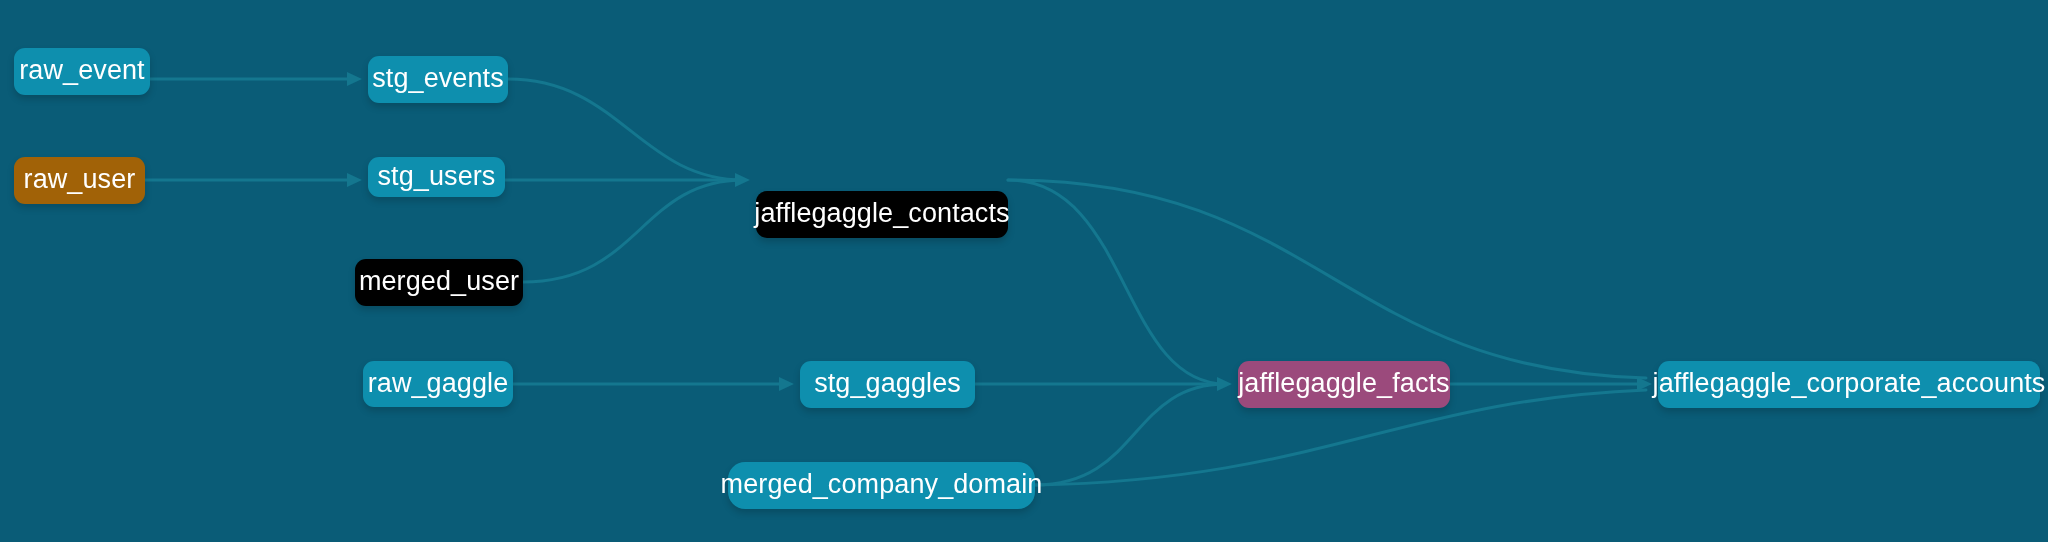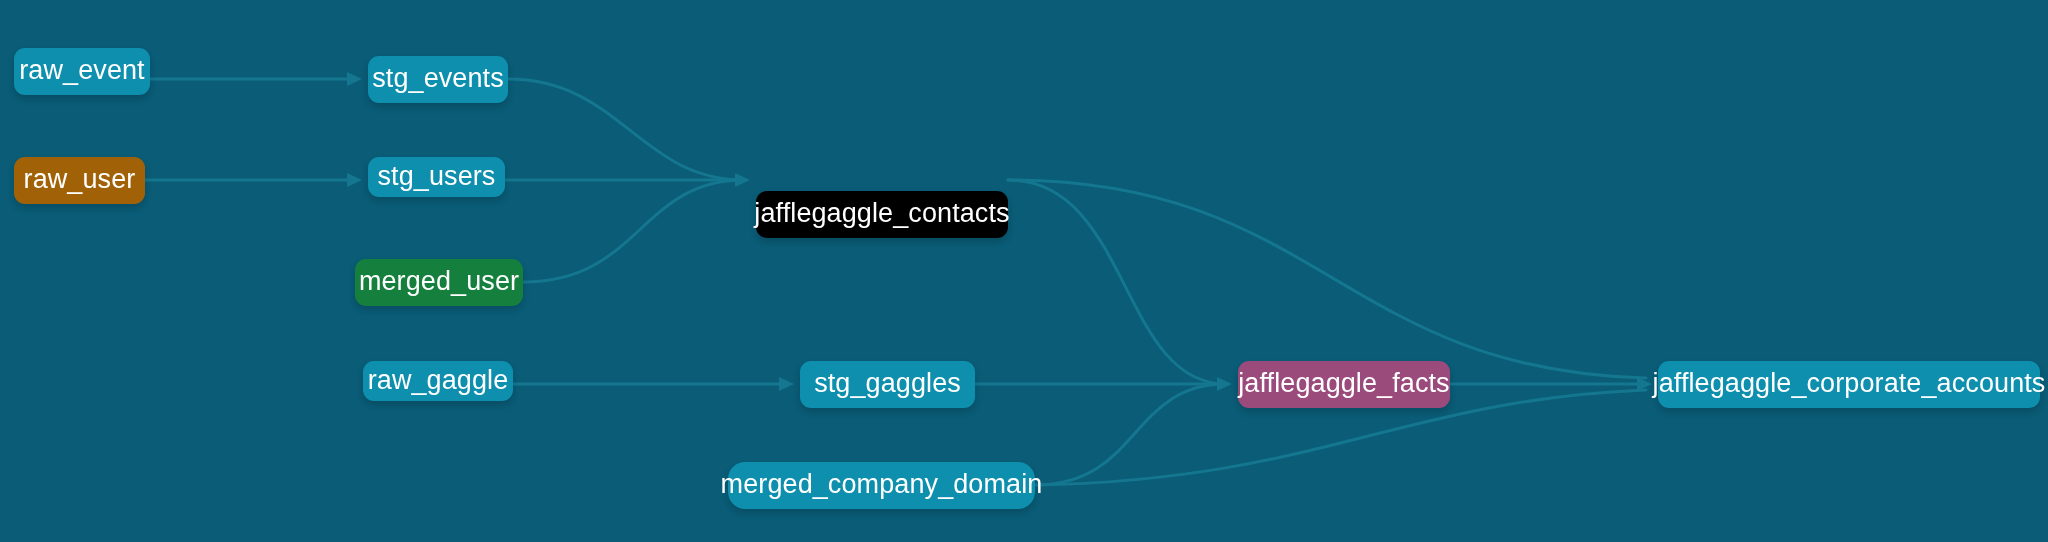--- a/index.html
+++ b/index.html
@@ -90,24 +90,24 @@
       </div>
       <div class="node" style="left: 368px; top: 56px; width: 140px; height: 47px; background: rgb(14, 143, 174); color: rgb(255, 255, 255);">
         <span class="node-label">stg_events</span>
       </div>
       <div class="node" style="left: 14px; top: 157px; width: 131px; height: 47px; background: #a16207; color: rgb(255, 255, 255);">
         <span class="node-label">raw_user</span>
       </div>
       <div class="node" style="left: 368px; top: 157px; width: 137px; height: 40px; background: rgb(14, 143, 174); color: rgb(255, 255, 255);">
         <span class="node-label">stg_users</span>
       </div>
-      <div class="node" style="left: 355px; top: 259px; width: 168px; height: 47px; background: #15803d; color: rgb(255, 255, 255);">
+      <div class="node" style="left: 355px; top: 259px; width: 168px; height: 47px; background: #000000; color: rgb(255, 255, 255);">
         <span class="node-label">merged_user</span>
       </div>
-      <div class="node" style="left: 363px; top: 361px; width: 150px; height: 40px; background: rgb(14, 143, 174); color: rgb(255, 255, 255);">
+      <div class="node" style="left: 363px; top: 361px; width: 150px; height: 46px; background: rgb(14, 143, 174); color: rgb(255, 255, 255);">
         <span class="node-label">raw_gaggle</span>
       </div>
       <div class="node" style="left: 800px; top: 361px; width: 175px; height: 47px; background: rgb(14, 143, 174); color: rgb(255, 255, 255);">
         <span class="node-label">stg_gaggles</span>
       </div>
       <div class="node" style="left: 756px; top: 157px; width: 252px; height: 47px; background: #000000; color: rgb(255, 255, 255); margin-top: 34px;">
         <span class="node-label">jafflegaggle_contacts</span>
       </div>
       <div class="node" style="left: 728px; top: 462px; width: 307px; height: 47px; background: rgb(14, 143, 174); color: rgb(255, 255, 255); border-radius: 17px;">
         <span class="node-label">merged_company_domain</span>

